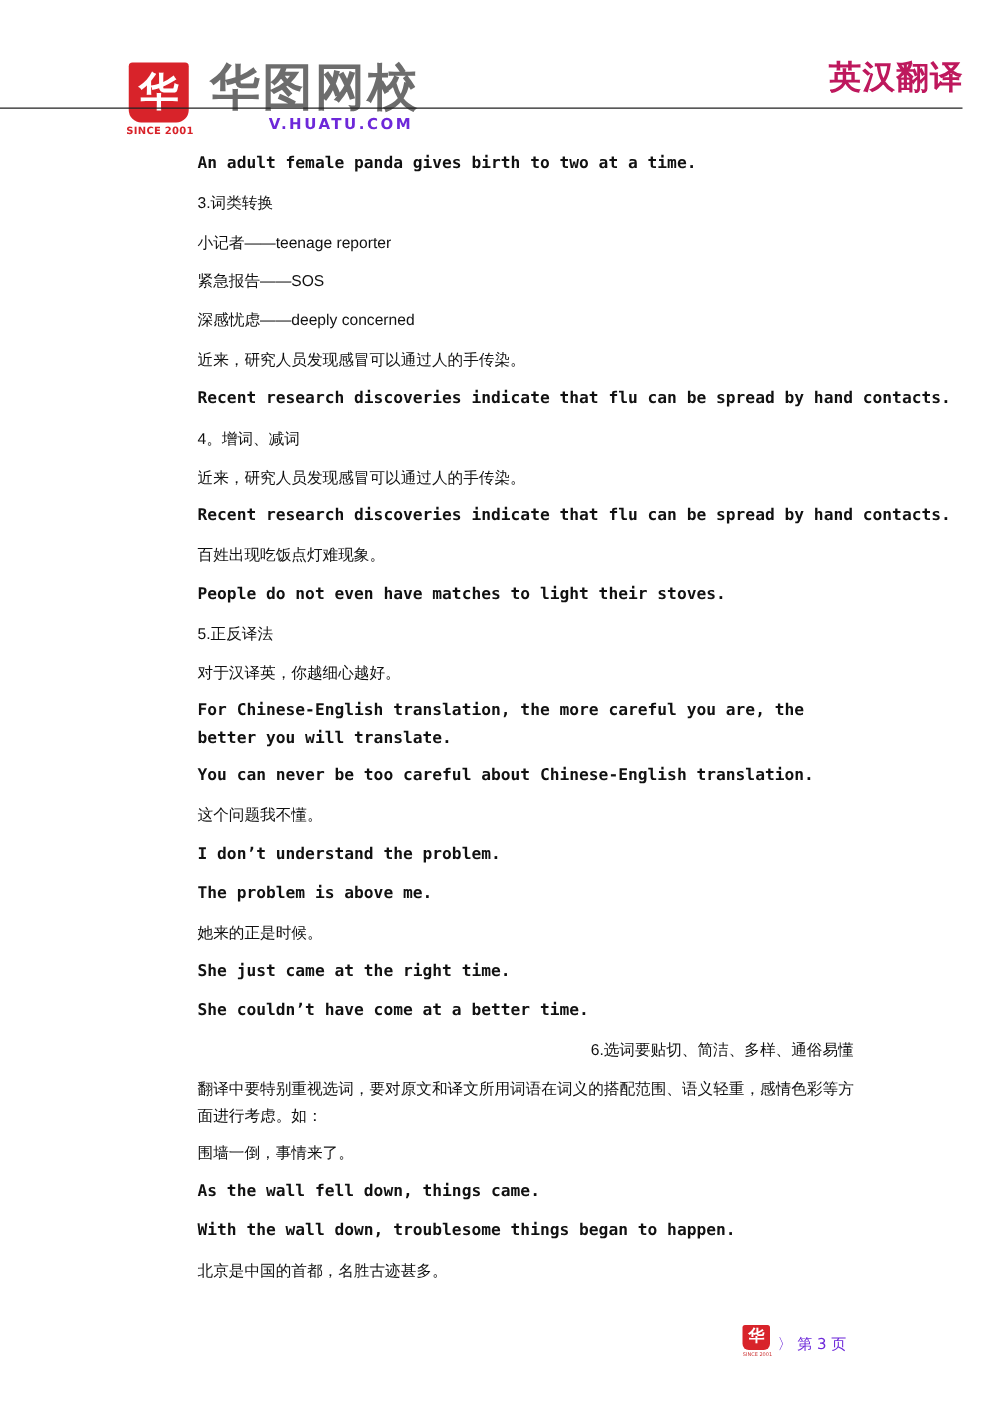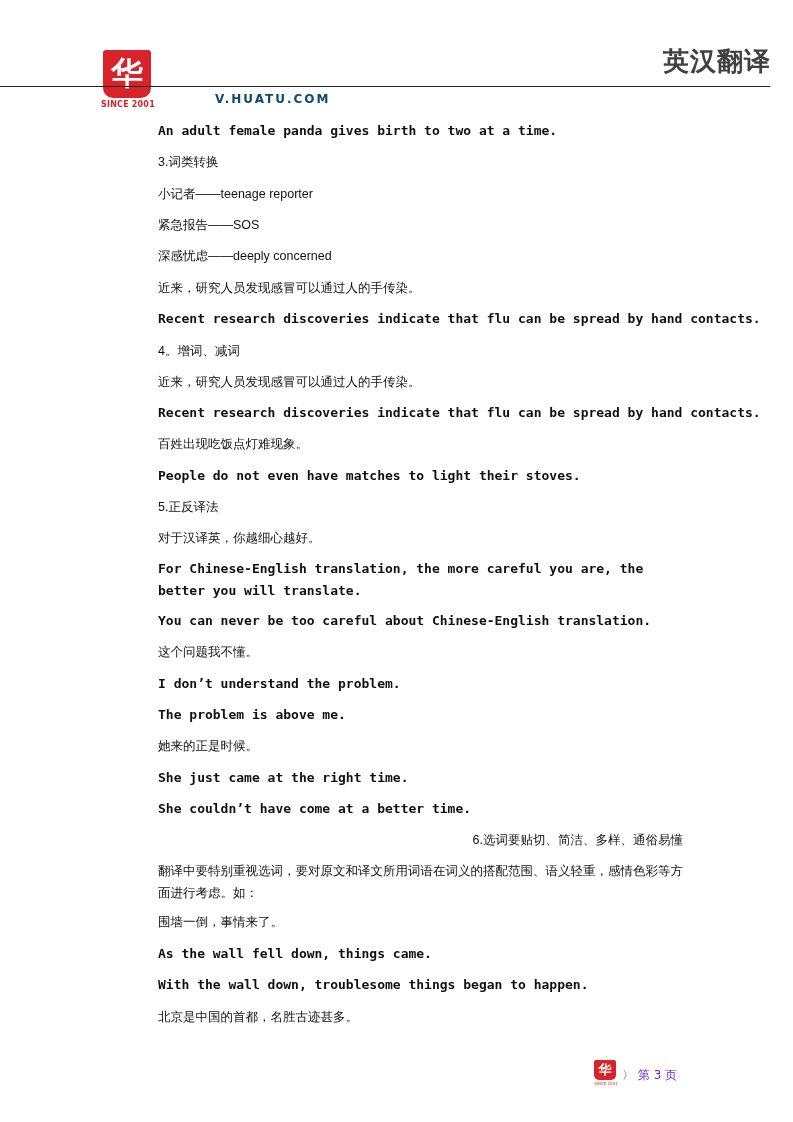--- a/index.html
+++ b/index.html
@@ -9,44 +9,45 @@
   .logo-badge { position: absolute; left: 103px; top: 50px; width: 48px; height: 48px;
                 background: #d8232a; border-radius: 3px 3px 10px 10px; }
   .logo-badge .glyph { position: absolute; left: 0; top: 4px; width: 48px; text-align: center;
                        color: #fff; font-weight: bold; font-size: 32px; line-height: 38px;
                        font-family: "DejaVu Sans", sans-serif; }
   .logo-since { position: absolute; left: 101px; top: 100px; width: 54px; text-align: center;
                 color: #d8232a; font-size: 8px; font-weight: bold; letter-spacing: 0.2px; }
   .logo-cn { position: absolute; left: 168px; top: 48px; font-size: 40px; font-weight: bold;
              color: #6d6d6d; letter-spacing: 2px; line-height: 44px; }
   .logo-url { position: absolute; left: 215px; top: 92px; font-size: 12px; font-weight: bold;
-              color: #0c4a6e; letter-spacing: 2px; }
+              color: #6d28d9; letter-spacing: 2px; }
   .header-rule { position: absolute; left: 0; top: 86px; width: 770px; height: 1px; background: #222; }
   .header-title { position: absolute; right: 22px; top: 44px; font-size: 26px; font-weight: bold;
-                  color: #404040; letter-spacing: 1px; }
+                  color: #be185d; letter-spacing: 1px; }
   .content { position: absolute; left: 158px; top: 122px; width: 525px; }
   .line { font-size: 12.5px; line-height: 18px; margin: 0; position: absolute; left: 0; width: 525px; white-space: nowrap; }
   .en { font-family: "DejaVu Sans Mono", "Liberation Mono", monospace; font-weight: bold; font-size: 13px; }
   .zh { font-family: Liberation Sans, sans-serif; font-size: 12.5px; }
   .wrap { white-space: normal; line-height: 22px; }
   .footer { position: absolute; left: 594px; top: 1060px; height: 30px; }
   .footer-badge { position: absolute; left: 0; top: 0; width: 22px; height: 20px; background: #d8232a;
                   border-radius: 2px 2px 5px 5px; color: #fff; font-size: 13px; font-weight: bold;
                   text-align: center; line-height: 20px; }
   .footer-since { position: absolute; left: 0; top: 21px; width: 24px; font-size: 4px; color: #c33; text-align: center; }
   .footer-page { position: absolute; left: 28px; top: 7px; font-size: 12px; color: #6d28d9; white-space: nowrap; }
 </style>
 </head>
 <body>
 
 <div class="header">
   <div class="logo-badge">
     <div class="glyph">华</div>
   </div>
   <div class="logo-since">SINCE 2001</div>
+  <div class="logo-cn">华图网校</div>
   <div class="logo-url">V.HUATU.COM</div>
   <div class="header-rule"></div>
   <div class="header-title">英汉翻译</div>
 </div>
 
 <div class="content" id="content">
     <p class="line en" style="top: 0px;">An adult female panda gives birth to two at a time.</p>
     <p class="line zh" style="top: 31px;">3.词类转换</p>
     <p class="line zh" style="top: 63px;">小记者——teenage reporter</p>
     <p class="line zh" style="top: 94px;">紧急报告——SOS</p>

